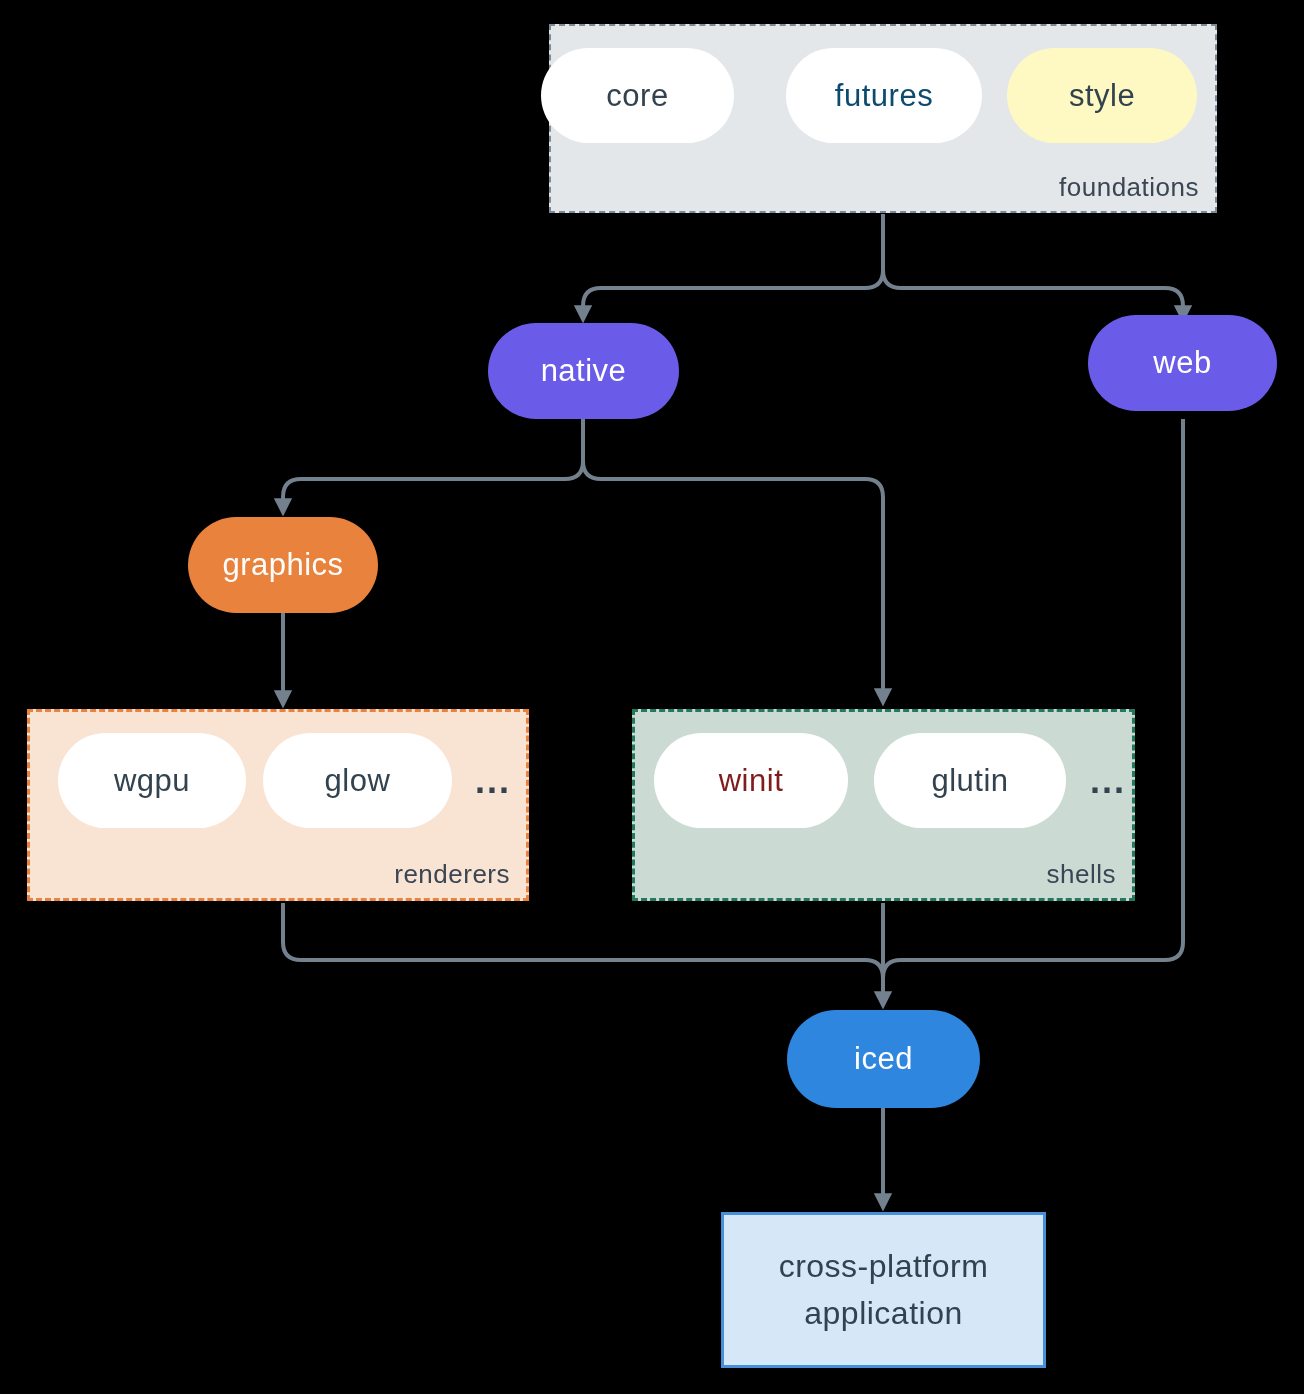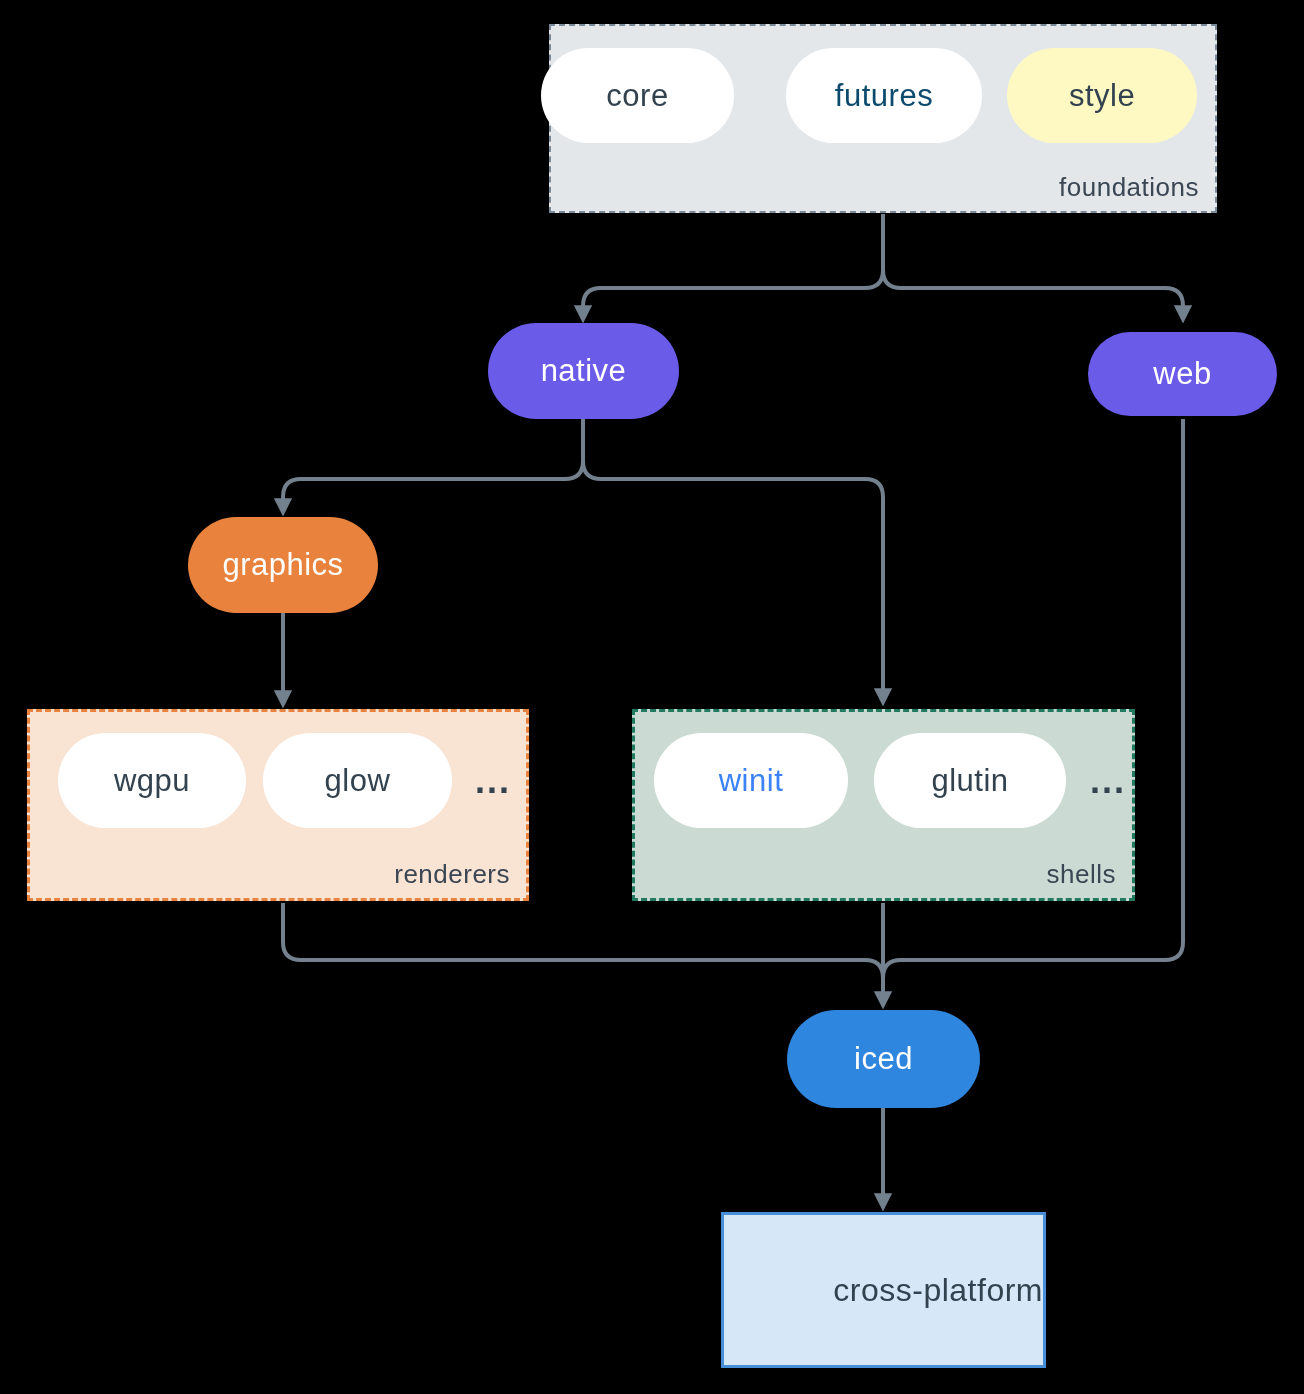--- a/index.html
+++ b/index.html
@@ -24,33 +24,33 @@
     font-size:31px;letter-spacing:0.5px;
     box-sizing:border-box;
   }
   .ellipsis{
     position:absolute;
     display:flex;align-items:center;justify-content:center;
     font-size:36px;font-weight:bold;letter-spacing:2px;
   }
   .app-box{
     position:absolute;box-sizing:border-box;
-    display:flex;flex-direction:column;align-items:flex-end;justify-content:center;
+    display:flex;flex-direction:column;align-items:center;justify-content:center;
     font-size:32px;line-height:47px;letter-spacing:0.5px;
     border-style:solid;border-width:3px;
   }
 
   
   #foundations{left:549px;top:24px;width:668px;height:189px;border:2px dashed;}
   #pill-core{left:541px;top:48px;width:193px;height:95px;}
   #pill-futures{left:786px;top:48px;width:196px;height:95px;}
   #pill-style{left:1007px;top:48px;width:190px;height:95px;}
 
   #pill-native{left:488px;top:323px;width:191px;height:96px;}
-  #pill-web{left:1088px;top:332px;width:189px;height:84px;}
+  #pill-web{left:1088px;top:315px;width:189px;height:96px;}
   #pill-graphics{left:188px;top:517px;width:190px;height:96px;}
 
   #renderers{left:27px;top:709px;width:502px;height:192px;border:3px dashed;}
   #pill-wgpu{left:58px;top:733px;width:188px;height:95px;}
   #pill-glow{left:263px;top:733px;width:189px;height:95px;}
   #renderers-ellipsis{left:463px;top:733px;width:60px;height:95px;}
 
   #shells{left:632px;top:709px;width:503px;height:192px;border:3px dashed;}
   #pill-winit{left:654px;top:733px;width:194px;height:95px;}
   #pill-glutin{left:874px;top:733px;width:192px;height:95px;}
@@ -98,23 +98,24 @@
   <div class="group" id="renderers" style="background-color: rgb(249, 227, 211); border-color: rgb(232, 130, 60);">
     <span class="group-label" style="color: rgb(58, 70, 83);">renderers</span>
   </div>
   <div class="pill" id="pill-wgpu" style="background-color: rgb(255, 255, 255); color: rgb(51, 66, 79);">wgpu</div>
   <div class="pill" id="pill-glow" style="background-color: rgb(255, 255, 255); color: rgb(51, 66, 79);">glow</div>
   <div class="ellipsis" id="renderers-ellipsis" style="color: rgb(51, 66, 79);">...</div>
 
   <div class="group" id="shells" style="background-color: rgb(203, 219, 211); border-color: rgb(33, 121, 95);">
     <span class="group-label" style="color: rgb(58, 70, 83);">shells</span>
   </div>
-  <div class="pill" id="pill-winit" style="background-color: rgb(255, 255, 255); color: #3b82f6;">winit</div>
+  <div class="pill" id="pill-winit" style="background-color: rgb(255, 255, 255); color: #7f1d1d;">winit</div>
   <div class="pill" id="pill-glutin" style="background-color: rgb(255, 255, 255); color: rgb(51, 66, 79);">glutin</div>
   <div class="ellipsis" id="shells-ellipsis" style="color: rgb(51, 66, 79);">...</div>
 
   <div class="pill" id="pill-iced" style="background-color: rgb(46, 134, 222); color: rgb(255, 255, 255);">iced</div>
 
   <div class="app-box" id="app" style="background-color: rgb(214, 231, 248); border-color: rgb(71, 144, 217); color: rgb(51, 66, 79);">
     <span>cross-platform</span>
+    <span>application</span>
   </div>
 
 </div>
 
 </body></html>

